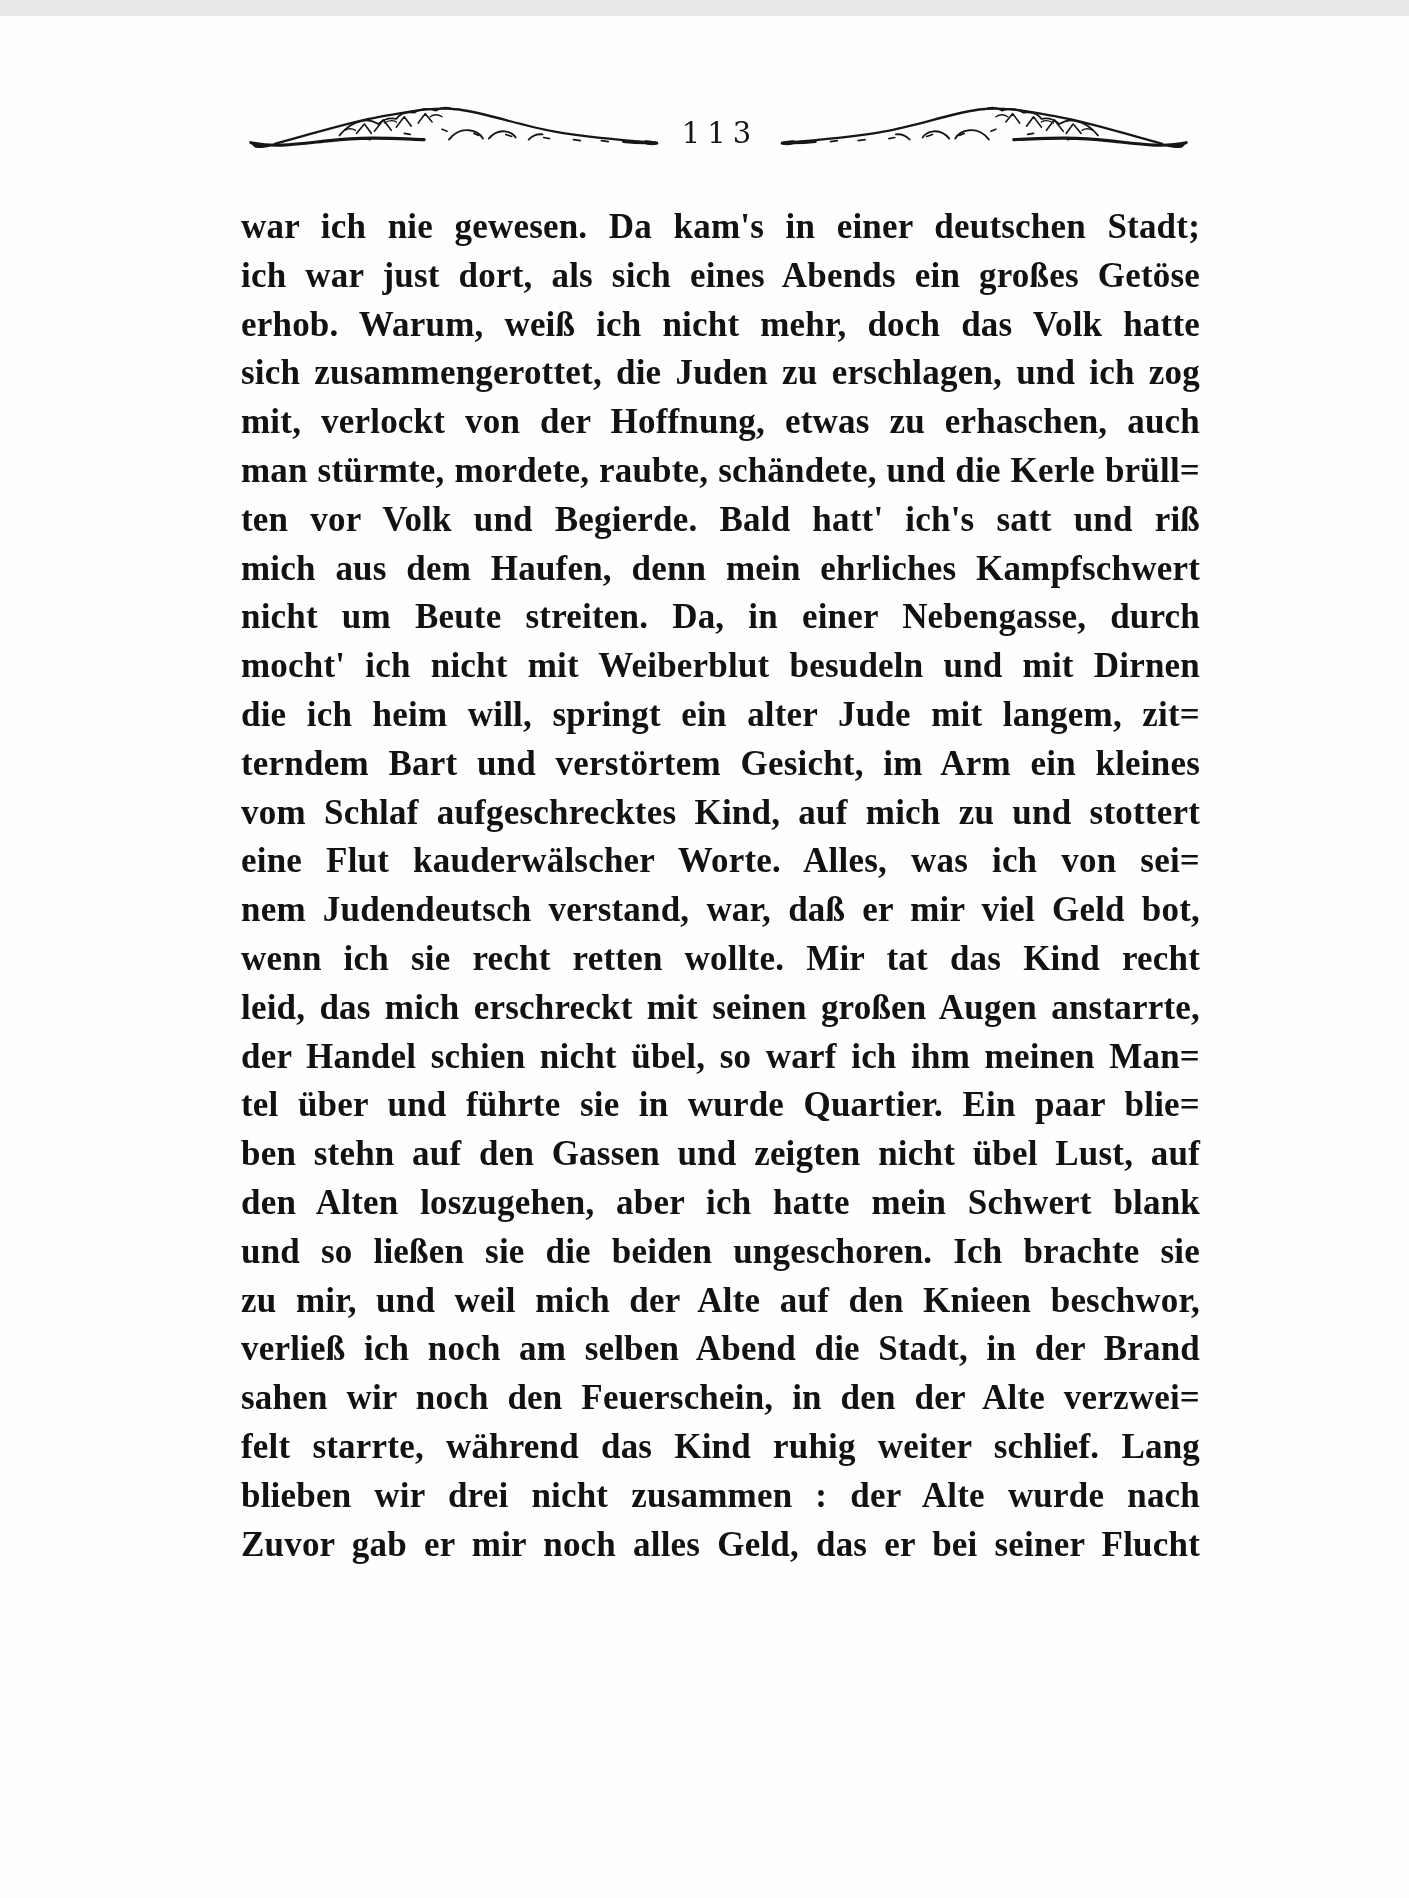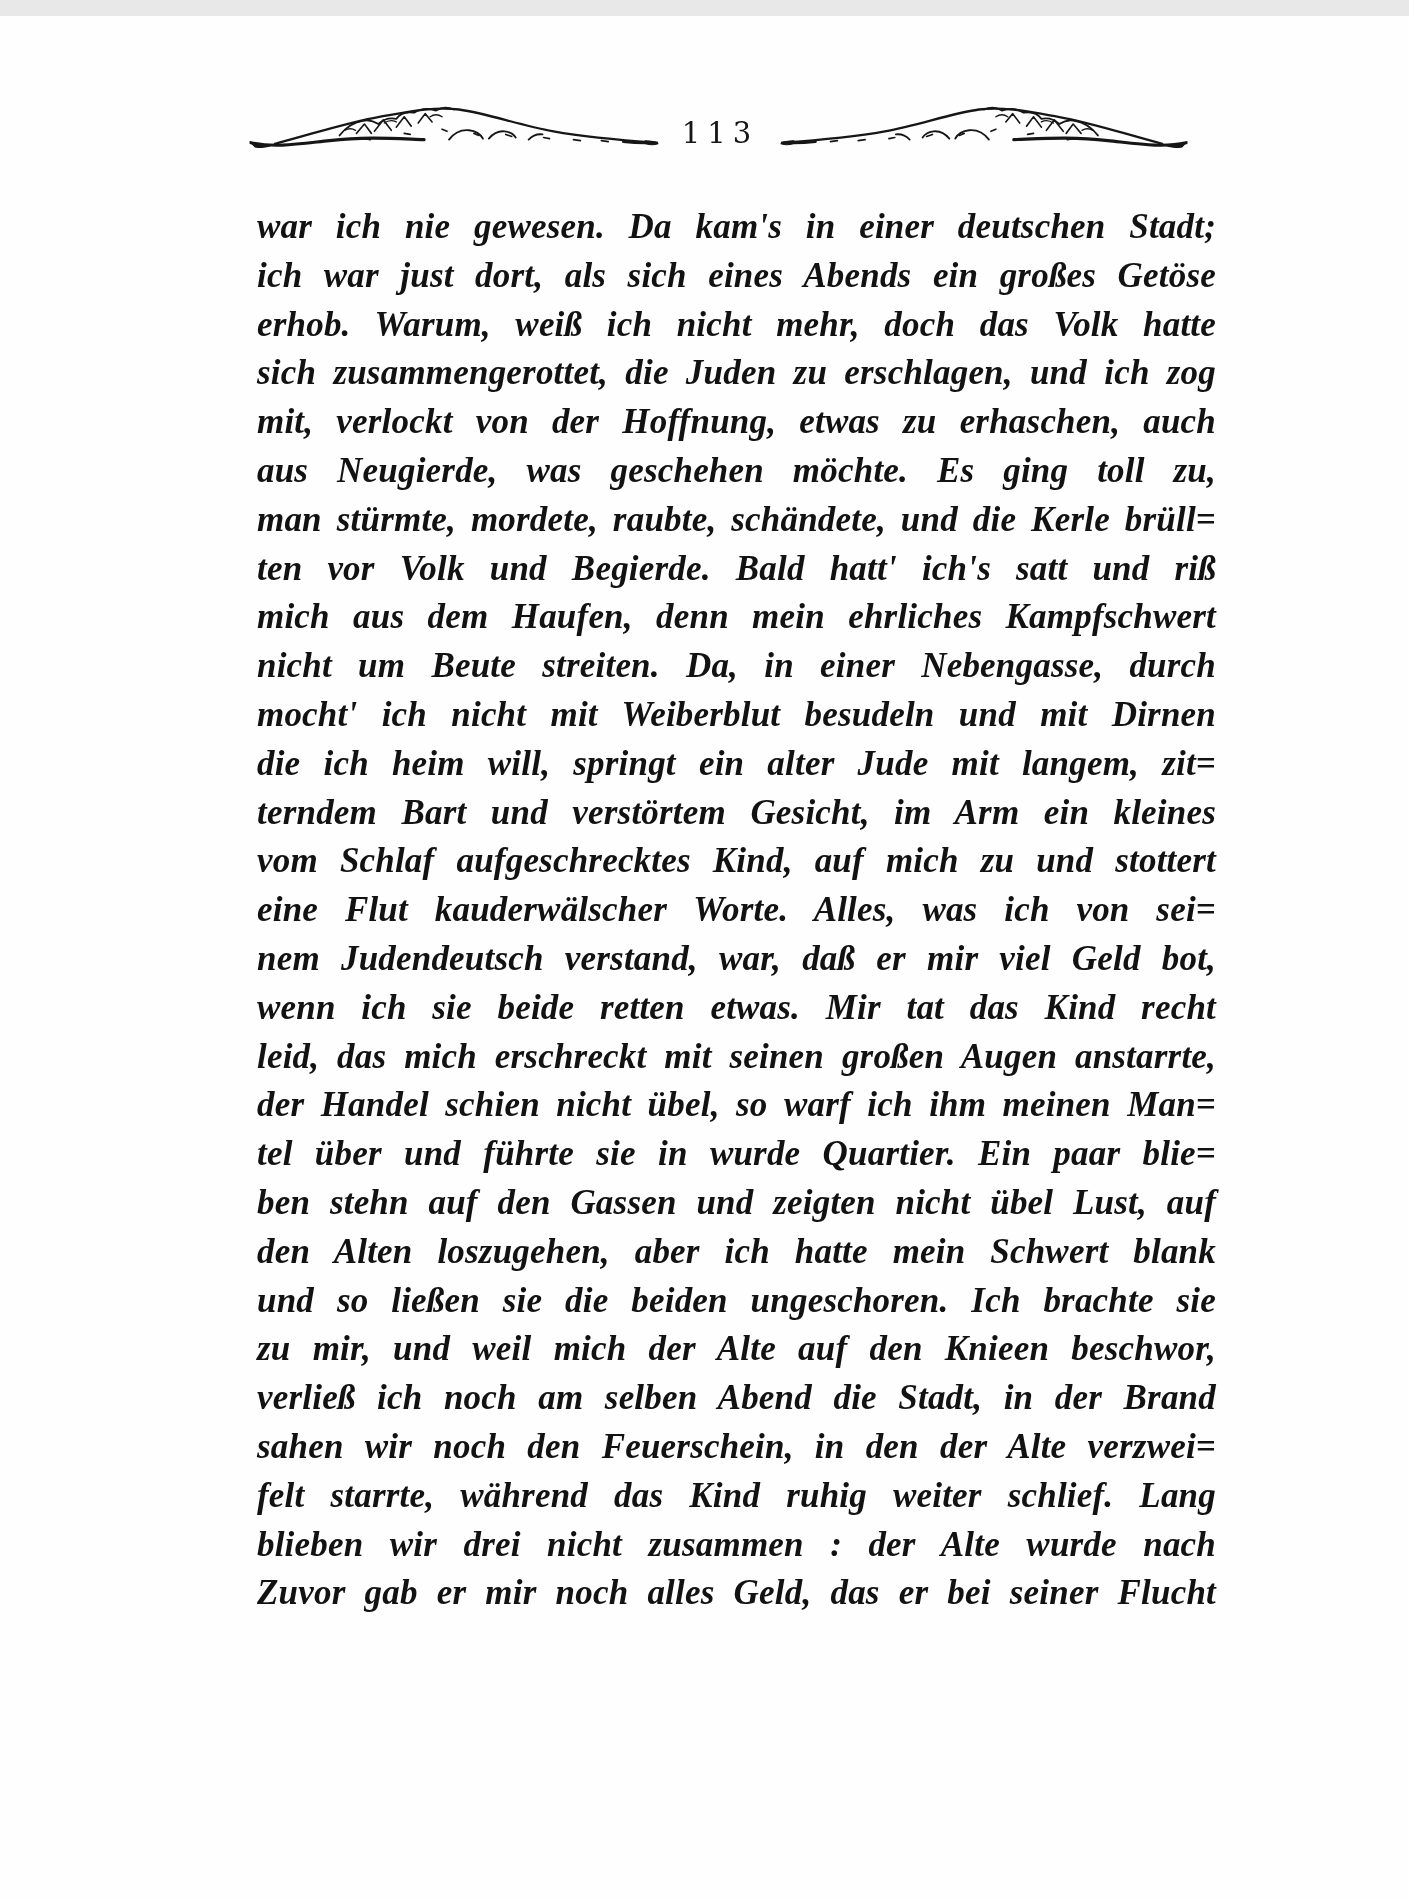--- a/index.html
+++ b/index.html
@@ -43,24 +43,23 @@
     text-align: center;
     font-family: "DejaVu Serif", serif;
     font-size: 29px;
     font-weight: 500;
     letter-spacing: 7px;
     color: #161616;
   }
   
   .text-block {
     position: absolute;
-    left: 257px;
+    left: 241px;
     top: 187px;
     width: 959px;
-    font-style: italic;
   }
   .text-line {
     font-family: "Liberation Serif", "DejaVu Serif", serif;
     font-weight: 700;
     font-size: 35px;
     line-height: 48.8px;
     height: 48.8px;
     color: #121212;
     text-align: justify;
     text-align-last: justify;
@@ -108,32 +107,31 @@
     </svg>
 
   </header>
 
   <main class="text-block">
       <div class="text-line">war ich nie gewesen. Da kam's in einer deutschen Stadt;</div>
       <div class="text-line">ich war just dort, als sich eines Abends ein großes Getöse</div>
       <div class="text-line">erhob. Warum, weiß ich nicht mehr, doch das Volk hatte</div>
       <div class="text-line">sich zusammengerottet, die Juden zu erschlagen, und ich zog</div>
       <div class="text-line">mit, verlockt von der Hoffnung, etwas zu erhaschen, auch</div>
-      <div class="text-line">aus Neugierde, was geschehen möchte. Es ging toll zu,</div>
       <div class="text-line">man stürmte, mordete, raubte, schändete, und die Kerle brüll=</div>
       <div class="text-line">ten vor Volk und Begierde. Bald hatt' ich's satt und riß</div>
       <div class="text-line">mich aus dem Haufen, denn mein ehrliches Kampfschwert</div>
       <div class="text-line">nicht um Beute streiten. Da, in einer Nebengasse, durch</div>
       <div class="text-line">mocht' ich nicht mit Weiberblut besudeln und mit Dirnen</div>
       <div class="text-line">die ich heim will, springt ein alter Jude mit langem, zit=</div>
       <div class="text-line">terndem Bart und verstörtem Gesicht, im Arm ein kleines</div>
       <div class="text-line">vom Schlaf aufgeschrecktes Kind, auf mich zu und stottert</div>
       <div class="text-line">eine Flut kauderwälscher Worte. Alles, was ich von sei=</div>
       <div class="text-line">nem Judendeutsch verstand, war, daß er mir viel Geld bot,</div>
-      <div class="text-line">wenn ich sie beide retten etwas. Mir tat das Kind recht</div>
+      <div class="text-line">wenn ich sie recht retten wollte. Mir tat das Kind recht</div>
       <div class="text-line">leid, das mich erschreckt mit seinen großen Augen anstarrte,</div>
       <div class="text-line">der Handel schien nicht übel, so warf ich ihm meinen Man=</div>
       <div class="text-line">tel über und führte sie in wurde Quartier. Ein paar blie=</div>
       <div class="text-line">ben stehn auf den Gassen und zeigten nicht übel Lust, auf</div>
       <div class="text-line">den Alten loszugehen, aber ich hatte mein Schwert blank</div>
       <div class="text-line">und so ließen sie die beiden ungeschoren. Ich brachte sie</div>
       <div class="text-line">zu mir, und weil mich der Alte auf den Knieen beschwor,</div>
       <div class="text-line">verließ ich noch am selben Abend die Stadt, in der Brand</div>
       <div class="text-line">sahen wir noch den Feuerschein, in den der Alte verzwei=</div>
       <div class="text-line">felt starrte, während das Kind ruhig weiter schlief. Lang</div>

